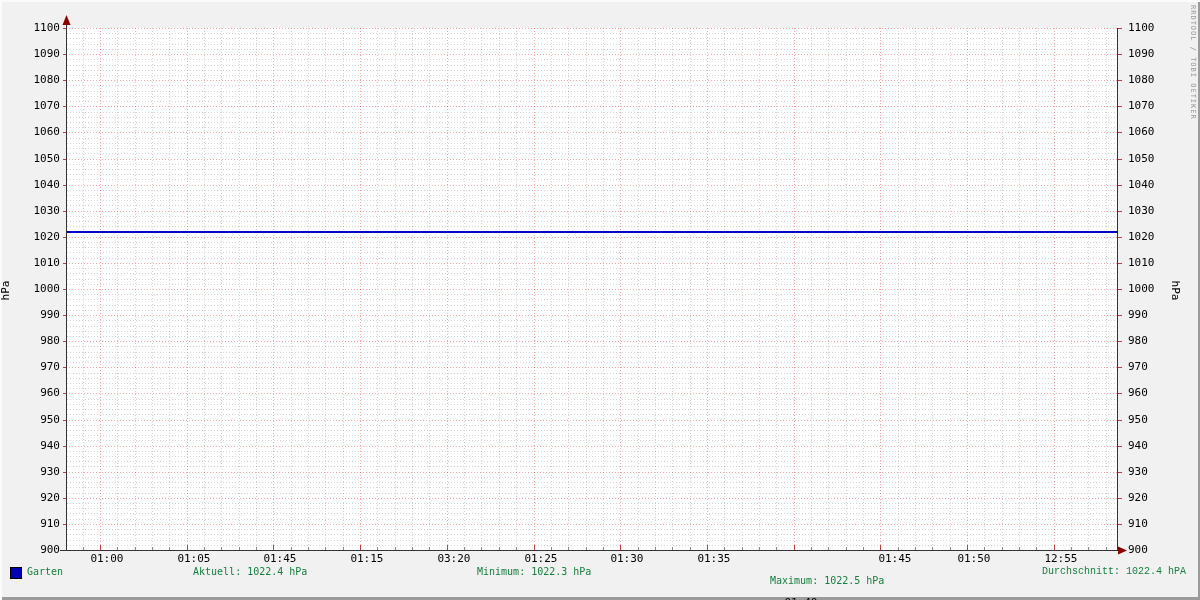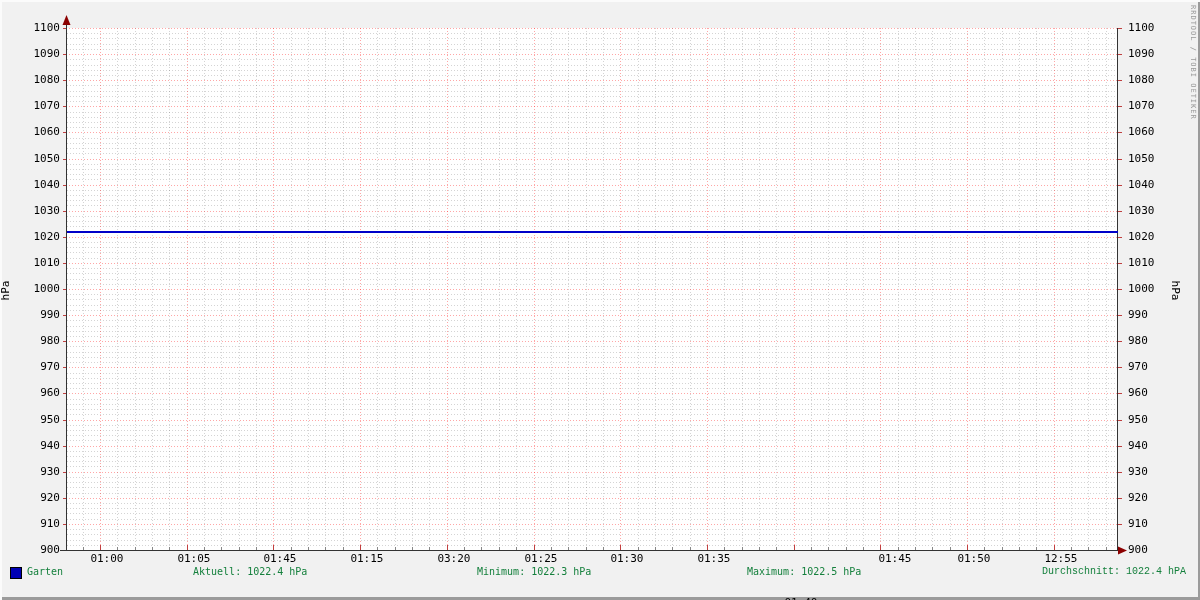--- a/index.html
+++ b/index.html
@@ -15,21 +15,21 @@
              font-size:7px;letter-spacing:1px;color:#999;}
   svg{position:absolute;left:0;top:0;}
   .ytick{position:absolute;font-size:11px;color:#000;width:50px;line-height:12px;}
   .ytick.left{text-align:right;}
   .xtick{position:absolute;font-size:11px;color:#000;width:46px;text-align:right;
          top:553px;line-height:12px;}
   .legend-row{position:absolute;top:566px;left:0;width:100%;height:16px;font-size:10px;color:#15803d;}
   .swatch{position:absolute;left:10px;top:1px;width:10px;height:10px;border:1px solid #000;}
   .series-name{position:absolute;left:27px;top:0;}
   .stat{position:absolute;top:0;white-space:nowrap;}
-  .stat-0{left:193px;} .stat-1{left:477px;} .stat-2{left:747px;} .stat-3{right:14px;font-family:Liberation Mono, monospace;}
+  .stat-0{left:193px;} .stat-1{left:477px;} .stat-2{left:770px;margin-top:9px;} .stat-3{right:14px;font-family:Liberation Mono, monospace;}
   .footer{position:absolute;top:583px;left:0;width:100%;text-align:center;
           font-size:9px;color:#a0a0a0;letter-spacing:0.3px;}
 </style>
 </head>
 <body>
 
 <div class="graph">
   <span class="ylab ylab-left">hPa</span>
   <span class="ylab ylab-right">hPa</span>
   <span class="watermark">RRDTOOL / TOBI OETIKER</span>

